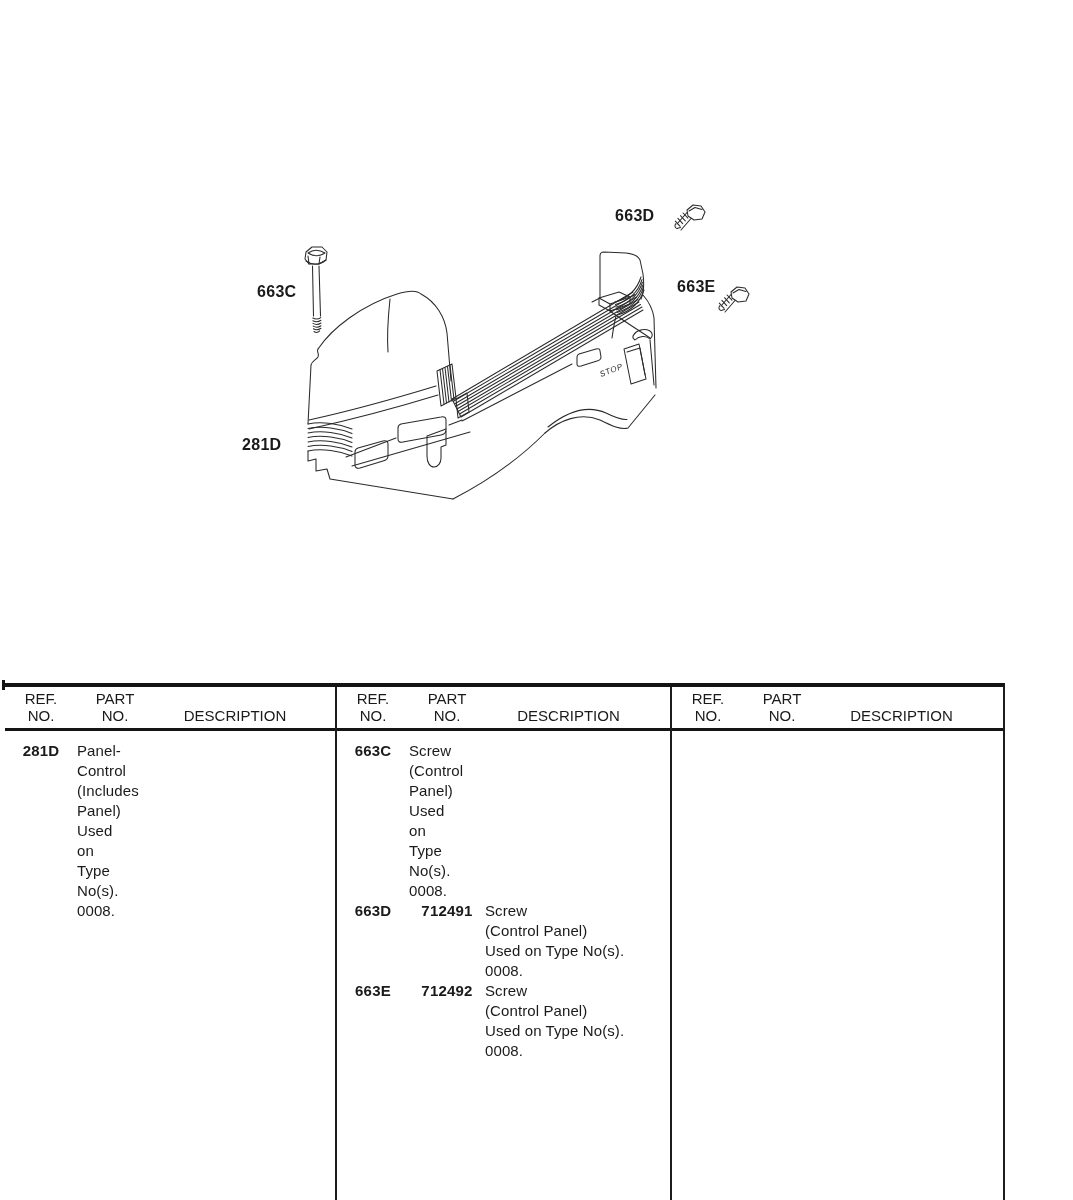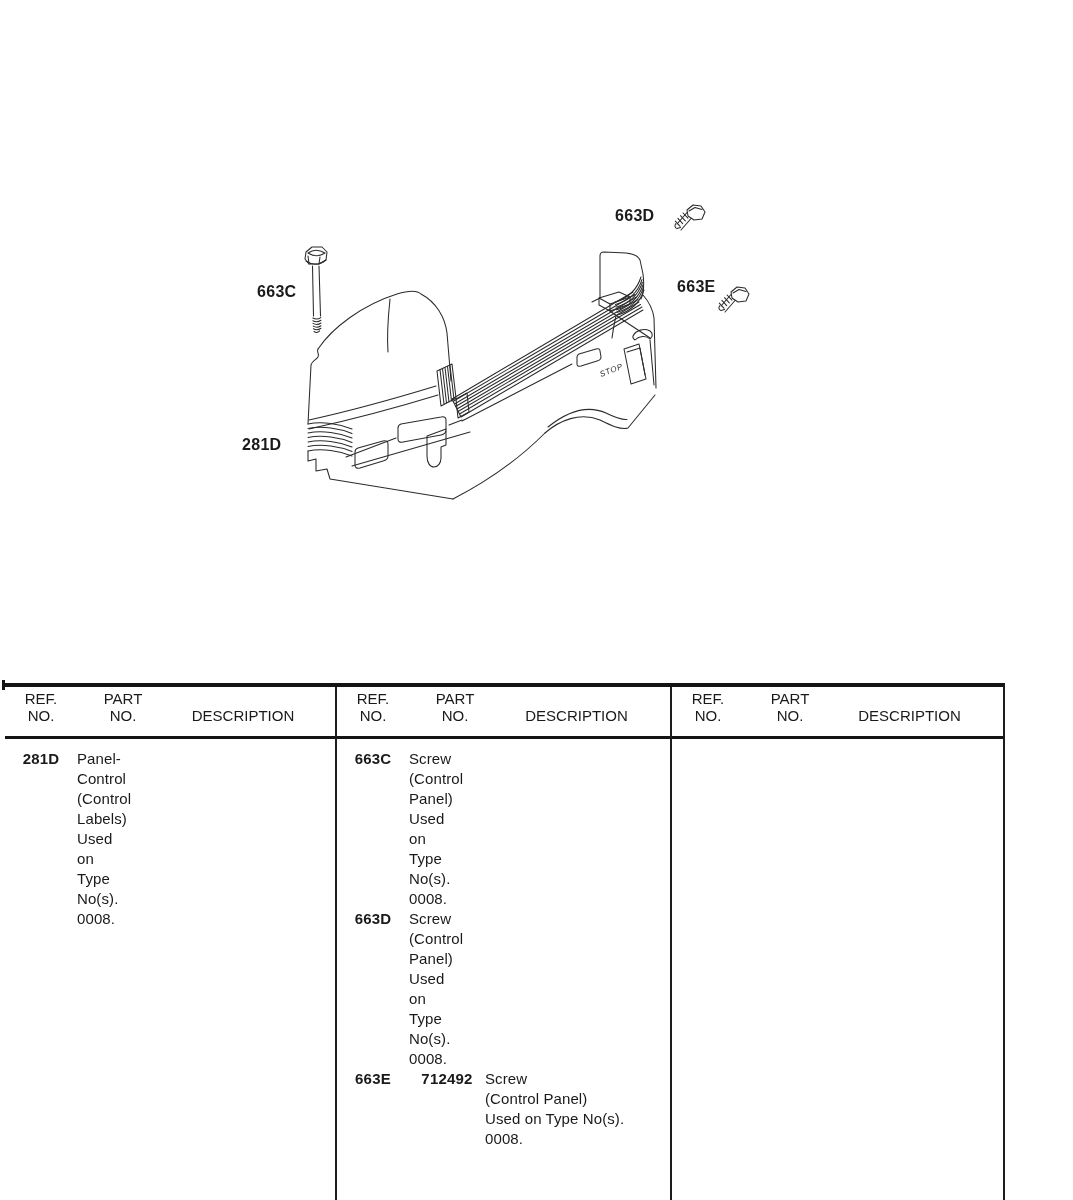--- a/index.html
+++ b/index.html
@@ -22,21 +22,21 @@
   .parts-table {
     position:absolute; left:5px; top:683px; width:1000px; bottom:0;
     border-top:4px solid #141414; border-right:2px solid #1c1c1c;
     box-sizing:border-box;
   }
   .corner-dash { position:absolute; left:2px; top:680px; width:3px; height:10px; background:#141414; }
   .vdiv { position:absolute; top:0; bottom:0; width:2px; background:#1c1c1c; }
   .vdiv-1 { left:330px; }
   .vdiv-2 { left:665px; }
   .thead { display:grid; grid-template-columns:332px 335px 331px; border-bottom:3px solid #141414; }
-  .group-header { display:grid; grid-template-columns:72px 76px 1fr; padding:3px 0 12px 0;gap:8px; }
+  .group-header { display:grid; grid-template-columns:72px 76px 1fr; padding:3px 0 4px 0; }
   .hcell { text-align:center; font-size:15px; line-height:17px; }
   .hcell-desc { align-self:end; padding-right:20px; }
   .tbody { display:grid; grid-template-columns:332px 335px 331px; padding-top:10px; }
   .entry { display:grid; grid-template-columns:72px 76px 1fr; font-size:15px; line-height:20px; }
   .cell-ref, .cell-part { text-align:center; font-weight:bold; letter-spacing:.2px; }
   .cell-desc { padding-right:40px; letter-spacing:.1px; }
   svg path, svg use { vector-effect:non-scaling-stroke; }
 </style>
 </head>
 <body>
@@ -172,38 +172,39 @@
         <div class="hcell hcell-desc">DESCRIPTION</div>
       </div>
     </div>
 
     <div class="tbody">
       <div class="group-body">
           <div class="entry">
             <div class="cell-ref">281D</div>
             <div class="cell-desc">
               <div>Panel-Control</div>
-              <div>(Control Labels)</div>
+              <div>(Includes Panel)</div>
               <div>Used on Type No(s).</div>
               <div>0008.</div>
             </div>
           </div>
         </div>
       <div class="group-body">
           <div class="entry">
             <div class="cell-ref">663C</div>
             <div class="cell-desc">
               <div>Screw</div>
               <div>(Control Panel)</div>
               <div>Used on Type No(s).</div>
               <div>0008.</div>
             </div>
           </div>
           <div class="entry">
             <div class="cell-ref">663D</div>
+            <div class="cell-part">712491</div>
             <div class="cell-desc">
               <div>Screw</div>
               <div>(Control Panel)</div>
               <div>Used on Type No(s).</div>
               <div>0008.</div>
             </div>
           </div>
           <div class="entry">
             <div class="cell-ref">663E</div>
             <div class="cell-part">712492</div>

